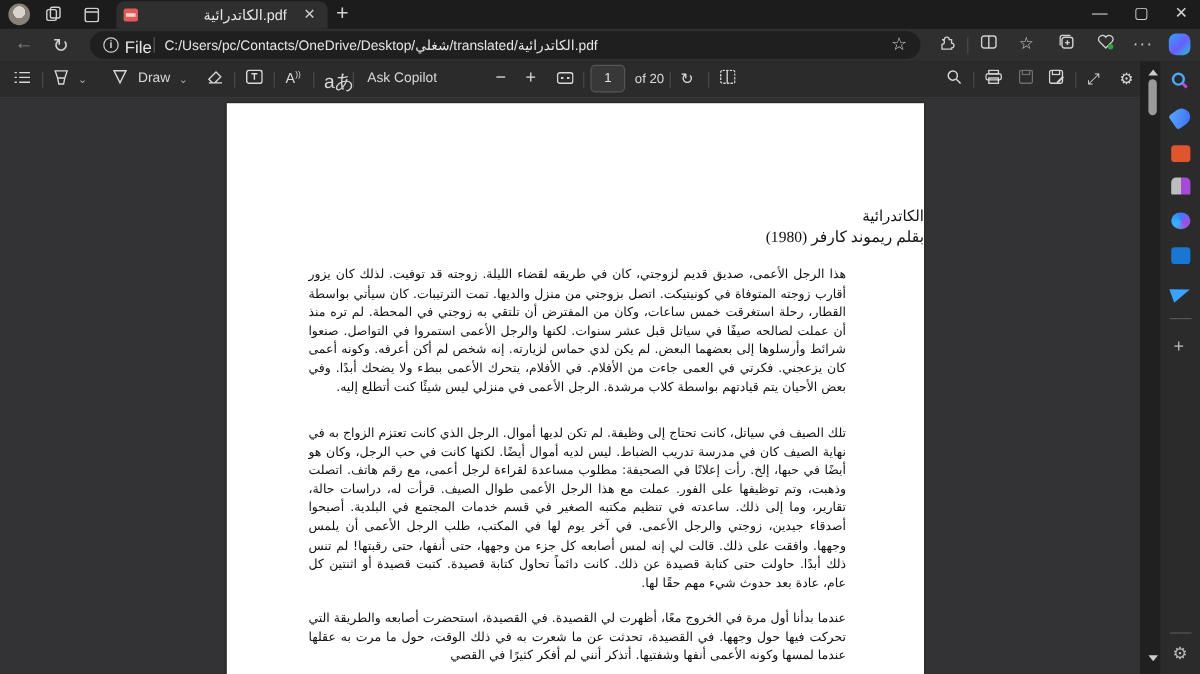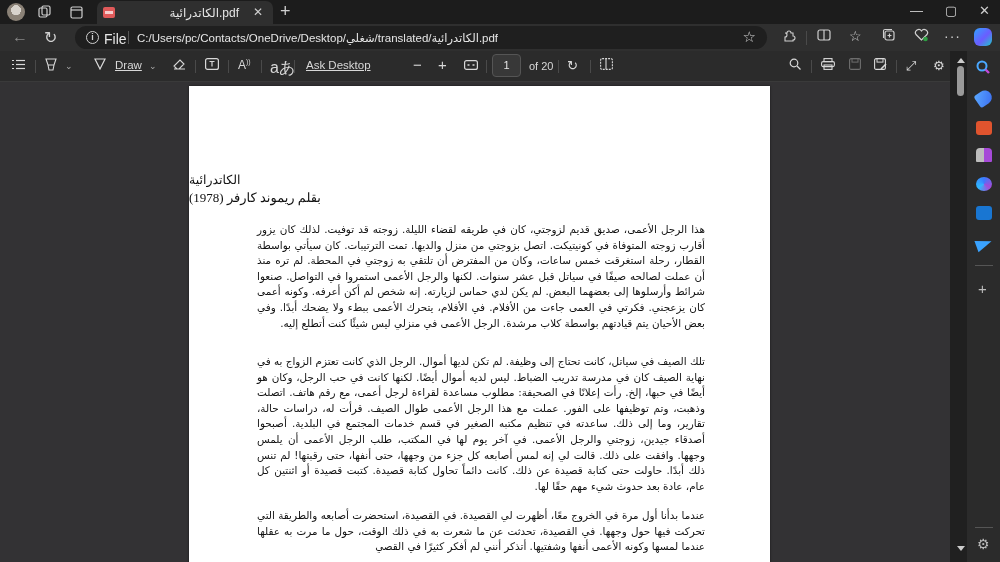--- a/index.html
+++ b/index.html
@@ -23,30 +23,30 @@
   .file-label { position: absolute; left: 29px; top: 5px; font-size: 14px; color: #e6e6e6; }
   .omni-sep { position: absolute; left: 53px; top: 5px; width: 1px; height: 13px; background: #555; }
   .url { position: absolute; left: 62px; top: 5px; font-size: 11.5px; color: #e6e6e6; white-space: nowrap; direction: ltr; unicode-bidi: plaintext; }
   .star { position: absolute; right: 11px; top: 2px; font-size: 15px; color: #cfcfcf; }
   .ext-icon { position: absolute; top: 4px; font-size: 14px; color: #cfcfcf; }
   .ext-sep { position: absolute; left: 806px; top: 7px; width: 1px; height: 14px; background: #4a4a4a; }
   .copilot-logo { position: absolute; left: 974px; top: 28px; width: 18px; height: 18px; border-radius: 6px; background: linear-gradient(135deg, #2fa4ff 0%, #6b5cff 55%, #1ec8c8 100%); }
 
   .pdf-toolbar { position: absolute; left: 0; top: 51px; width: 950px; height: 31px; background: #2b2b2b; border-bottom: 1px solid #3a3a3a; }
   .pt-item { position: absolute; top: 7px; font-size: 13px; color: #d8d8d8; white-space: nowrap; }
-  .pt-label { font-size: 11.5px; top: 8px; text-decoration: underline; }
+  .pt-label { font-size: 11.5px; top: 8px; }
   .pt-chev { font-size: 9px; color: #aaa; top: 10px; }
   .pt-sep { position: absolute; top: 9px; width: 1px; height: 13px; background: #4a4a4a; }
   .page-input { position: absolute; left: 492px; top: 3px; width: 29px; height: 23px; background: #383838; border: 1px solid #555; border-radius: 4px; color: #e6e6e6; font-size: 11px; text-align: center; line-height: 21px; }
   .page-of { position: absolute; left: 529px; top: 9px; font-size: 11px; color: #d8d8d8; }
   .muted { color: #6e6e6e; }
 
   .viewer { position: absolute; left: 0; top: 82px; width: 950px; height: 480px; background: #333234; overflow: hidden; }
   .page { position: absolute; left: 189px; top: 4px; width: 581px; height: 480px; background: #ffffff; box-shadow: 0 0 2px rgba(0,0,0,.6); }
-  .doc-title { position: absolute; left: 0; width: 100%; text-align: left; color: #111; font-family: "Liberation Serif", "DejaVu Serif", serif; font-size: 12.5px; direction: rtl; }
+  .doc-title { position: absolute; left: 0; width: 100%; text-align: right; color: #111; font-family: "Liberation Serif", "DejaVu Serif", serif; font-size: 12.5px; direction: rtl; }
   .para { position: absolute; left: 68px; width: 448px; direction: rtl; text-align: justify; text-align-last: right; color: #111; font-family: "DejaVu Sans", "Liberation Sans", sans-serif; font-size: 10.4px; line-height: 15.6px; }
 
   .scrollbar { position: absolute; left: 955px; top: 58px; width: 12px; height: 500px; }
   .sb-up { position: absolute; left: 2px; top: 0; width: 0; height: 0; border-left: 4px solid transparent; border-right: 4px solid transparent; border-bottom: 5px solid #ccc; }
   .sb-thumb { position: absolute; left: 2px; top: 8px; width: 7px; height: 30px; background: #9a9a9a; border-radius: 4px; }
   .sb-down { position: absolute; left: 2px; top: 488px; width: 0; height: 0; border-left: 4px solid transparent; border-right: 4px solid transparent; border-top: 5px solid #ccc; }
 
   .sidebar { position: absolute; left: 967px; top: 51px; width: 33px; height: 511px; background: #2b2b2b; }
   .sb-app { position: absolute; left: 9px; width: 16px; height: 14px; border-radius: 3px; }
   .sb-divider { position: absolute; left: 8px; top: 186px; width: 18px; height: 1px; background: #555; }
@@ -159,21 +159,21 @@
     <svg width="14" height="12" viewBox="0 0 14 12">
         <rect x="0.6" y="0.6" width="12.8" height="10.8" rx="2" fill="none" stroke="#d8d8d8" stroke-width="1.2"></rect>
         <path d="M4.5 3.5h5M7 3.5v5" stroke="#d8d8d8" stroke-width="1.2"></path>
       </svg>
   </span>
   <span class="pt-sep" style="left:228px"></span>
   <span class="pt-item" style="left:238px;font-size:12px">A<sup style="font-size:7px">))</sup></span>
   <span class="pt-sep" style="left:261px"></span>
   <span class="pt-item" style="left:270px;font-size:16px">aあ</span>
   <span class="pt-sep" style="left:294px"></span>
-  <span class="pt-item pt-label" style="left:306px">Ask Desktop</span>
+  <span class="pt-item pt-label" style="left:306px">Ask Copilot</span>
 
   <span class="pt-item" style="left:413px;font-size:15px;top:5px">−</span>
   <span class="pt-item" style="left:438px;font-size:15px;top:5px">+</span>
   <span class="pt-item" style="left:464px">
     <svg width="14" height="10" viewBox="0 0 14 10">
         <rect x="0.6" y="0.6" width="12.8" height="8.8" rx="2" fill="none" stroke="#d8d8d8" stroke-width="1.2"></rect>
         <path d="M3.5 5h2M8.5 5h2" stroke="#d8d8d8" stroke-width="1.6"></path>
       </svg>
   </span>
   <span class="pt-sep" style="left:486px"></span>
@@ -217,21 +217,21 @@
       </svg>
   </span>
   <span class="pt-sep" style="left:896px"></span>
   <span class="pt-item" style="left:906px">⤢</span>
   <span class="pt-item" style="left:933px">⚙</span>
 </div>
 
 <div class="viewer">
   <div class="page">
     <div class="doc-title" style="top:86px">الكاتدرائية</div>
-    <div class="doc-title" style="top:104px;font-size:13px">بقلم ريموند كارفر (1978)</div>
+    <div class="doc-title" style="top:104px;font-size:13px">بقلم ريموند كارفر (1980)</div>
     <p class="para" style="top:136px">هذا الرجل الأعمى، صديق قديم لزوجتي، كان في طريقه لقضاء الليلة. زوجته قد توفيت. لذلك كان يزور أقارب زوجته المتوفاة في كونيتيكت. اتصل بزوجتي من منزل والديها. تمت الترتيبات. كان سيأتي بواسطة القطار، رحلة استغرقت خمس ساعات، وكان من المفترض أن تلتقي به زوجتي في المحطة. لم تره منذ أن عملت لصالحه صيفًا في سياتل قبل عشر سنوات. لكنها والرجل الأعمى استمروا في التواصل. صنعوا شرائط وأرسلوها إلى بعضهما البعض. لم يكن لدي حماس لزيارته. إنه شخص لم أكن أعرفه. وكونه أعمى كان يزعجني. فكرتي في العمى جاءت من الأفلام. في الأفلام، يتحرك الأعمى ببطء ولا يضحك أبدًا. وفي بعض الأحيان يتم قيادتهم بواسطة كلاب مرشدة. الرجل الأعمى في منزلي ليس شيئًا كنت أتطلع إليه.</p>
     <p class="para" style="top:268px">تلك الصيف في سياتل، كانت تحتاج إلى وظيفة. لم تكن لديها أموال. الرجل الذي كانت تعتزم الزواج به في نهاية الصيف كان في مدرسة تدريب الضباط. ليس لديه أموال أيضًا. لكنها كانت في حب الرجل، وكان هو أيضًا في حبها، إلخ. رأت إعلانًا في الصحيفة: مطلوب مساعدة لقراءة لرجل أعمى، مع رقم هاتف. اتصلت وذهبت، وتم توظيفها على الفور. عملت مع هذا الرجل الأعمى طوال الصيف. قرأت له، دراسات حالة، تقارير، وما إلى ذلك. ساعدته في تنظيم مكتبه الصغير في قسم خدمات المجتمع في البلدية. أصبحوا أصدقاء جيدين، زوجتي والرجل الأعمى. في آخر يوم لها في المكتب، طلب الرجل الأعمى أن يلمس وجهها. وافقت على ذلك. قالت لي إنه لمس أصابعه كل جزء من وجهها، حتى أنفها، حتى رقبتها! لم تنس ذلك أبدًا. حاولت حتى كتابة قصيدة عن ذلك. كانت دائماً تحاول كتابة قصيدة. كتبت قصيدة أو اثنتين كل عام، عادة بعد حدوث شيء مهم حقًا لها.</p>
     <p class="para" style="top:422px">عندما بدأنا أول مرة في الخروج معًا، أظهرت لي القصيدة. في القصيدة، استحضرت أصابعه والطريقة التي تحركت فيها حول وجهها. في القصيدة، تحدثت عن ما شعرت به في ذلك الوقت، حول ما مرت به عقلها عندما لمسها وكونه الأعمى أنفها وشفتيها. أتذكر أنني لم أفكر كثيرًا في القصي</p>
   </div>
 </div>
 
 <div class="scrollbar">
   <div class="sb-up"></div>
   <div class="sb-thumb"></div>
   <div class="sb-down"></div>

